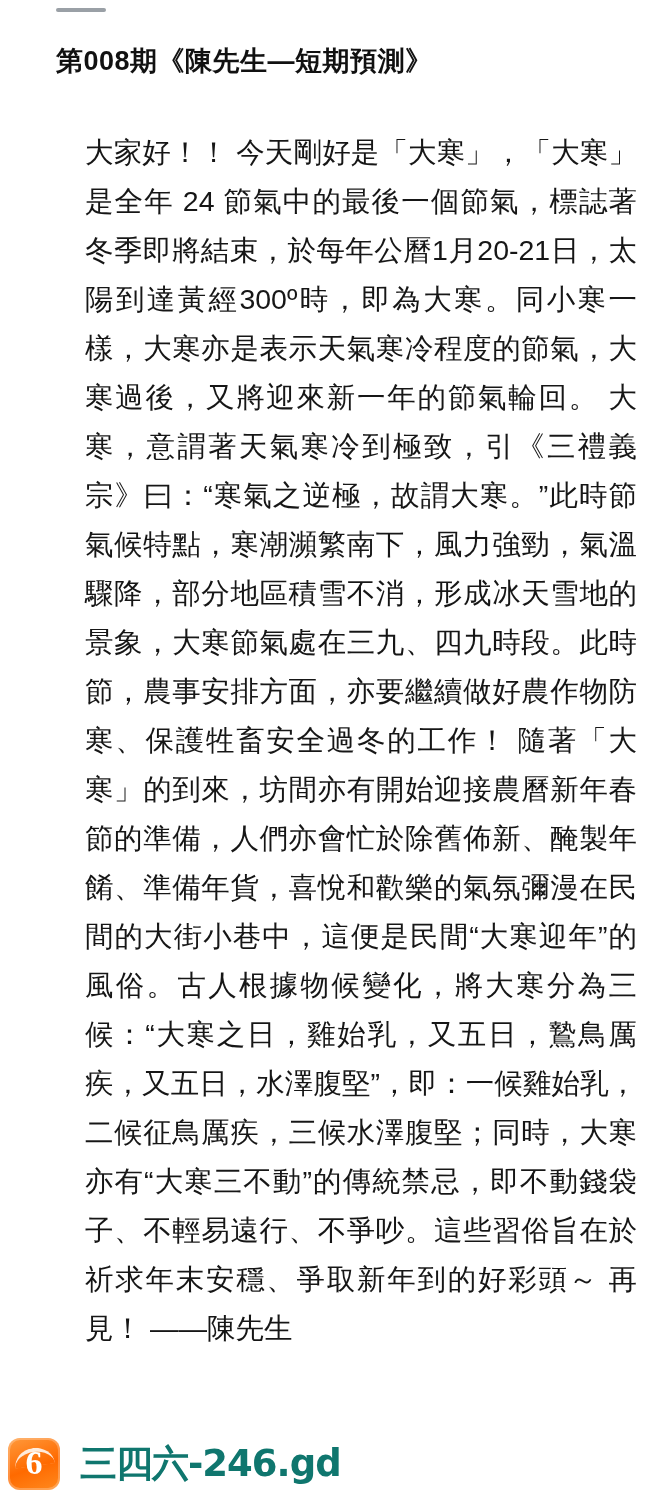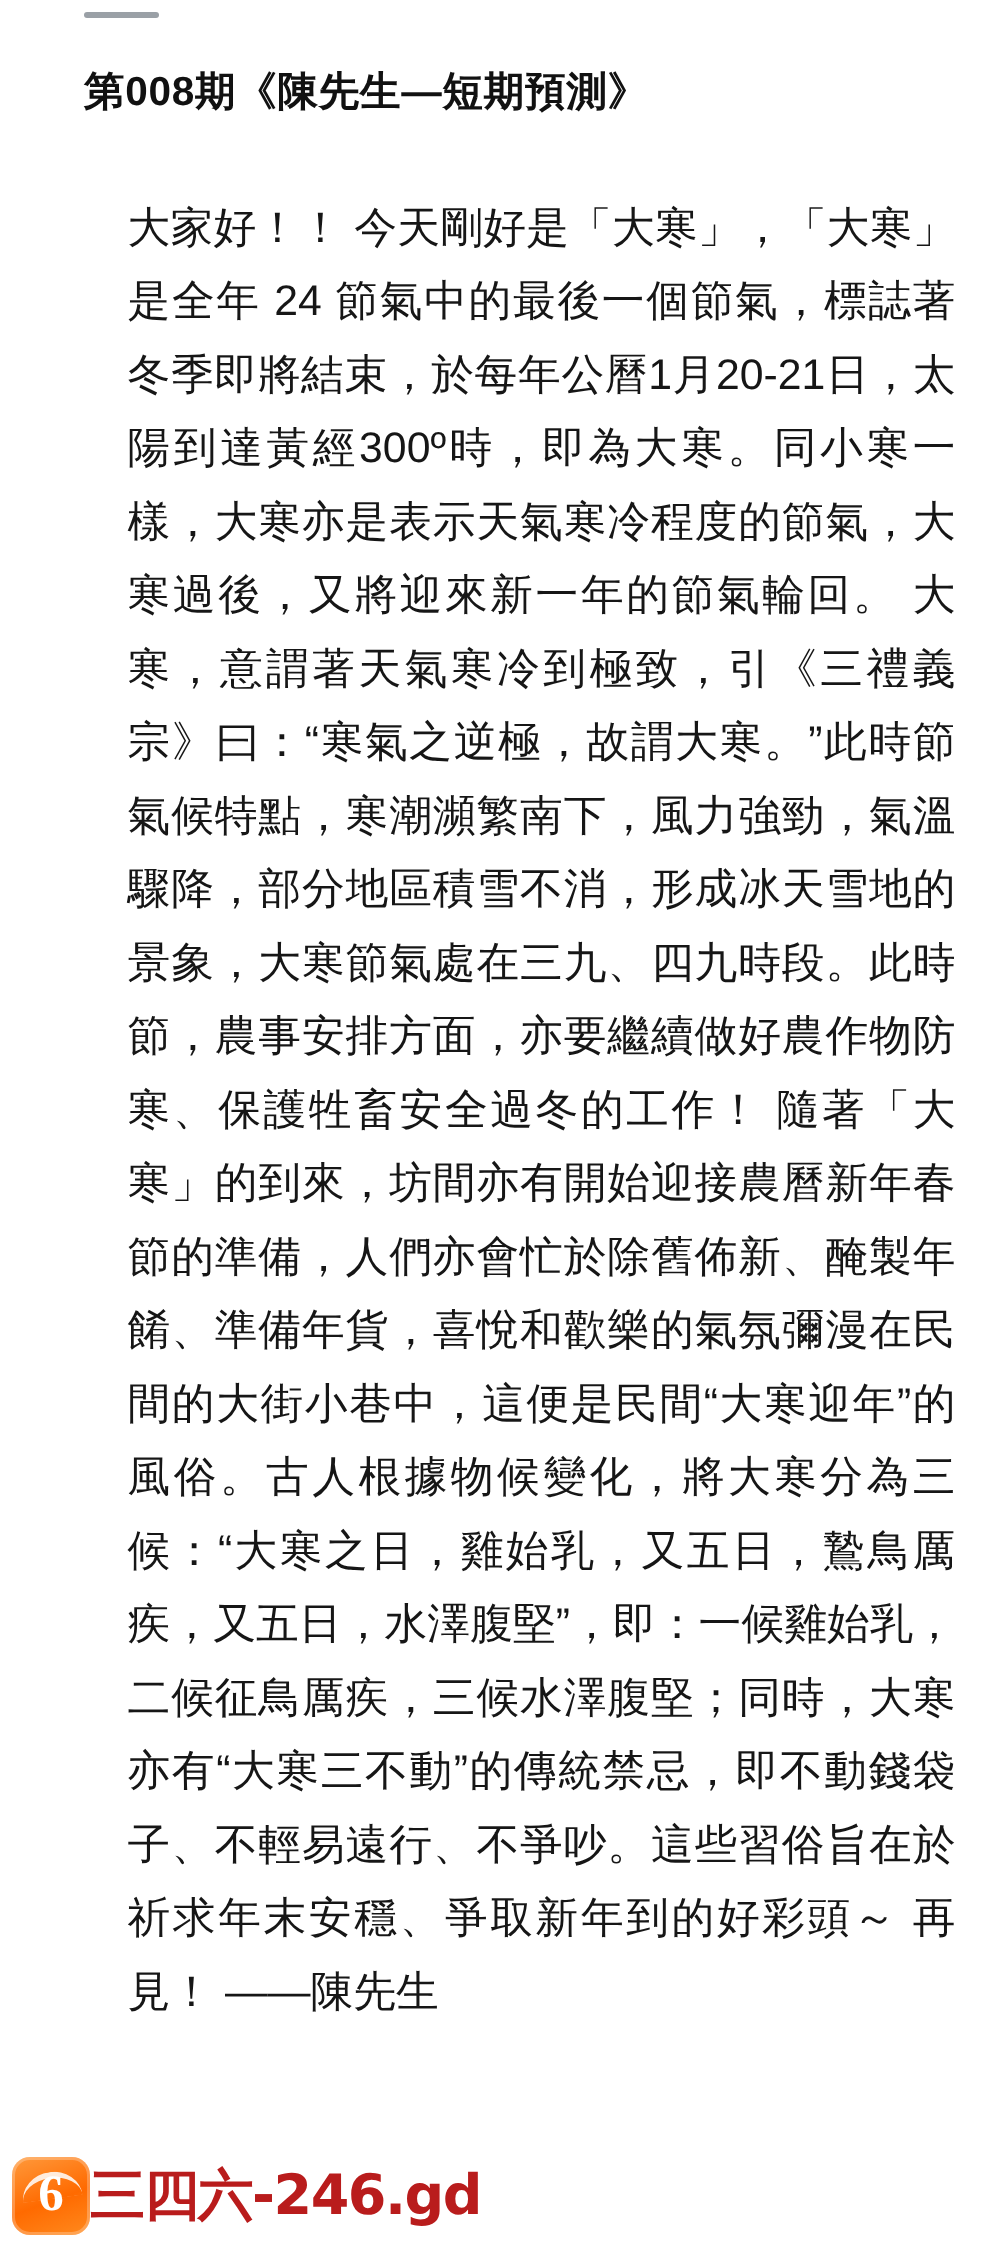--- a/index.html
+++ b/index.html
@@ -87,24 +87,24 @@
     position: absolute;
     left: 6px;
     top: 10px;
     width: 40px;
     height: 14px;
     border-top: 4px solid rgba(255,255,255,0.85);
     border-radius: 50%/100% 100% 0 0;
     transform: rotate(-8deg);
   }
   .wm-text {
-    margin-left: 0;
+    margin-left: 20px;
     font-size: 37px;
     font-weight: bold;
-    color: #b91c1c;
+    color: #0f766e;
     letter-spacing: -1px;
     font-family: "DejaVu Sans", sans-serif;
   }
 </style>
 </head>
 <body>
 
 <div class="page">
 
   <div class="top-rule"></div>

